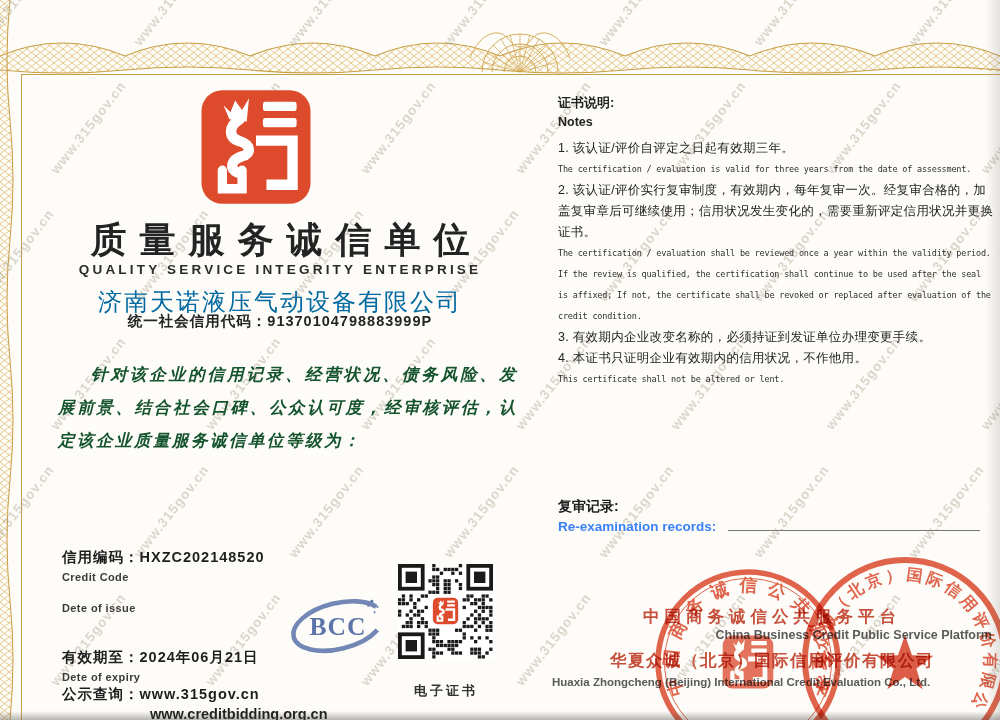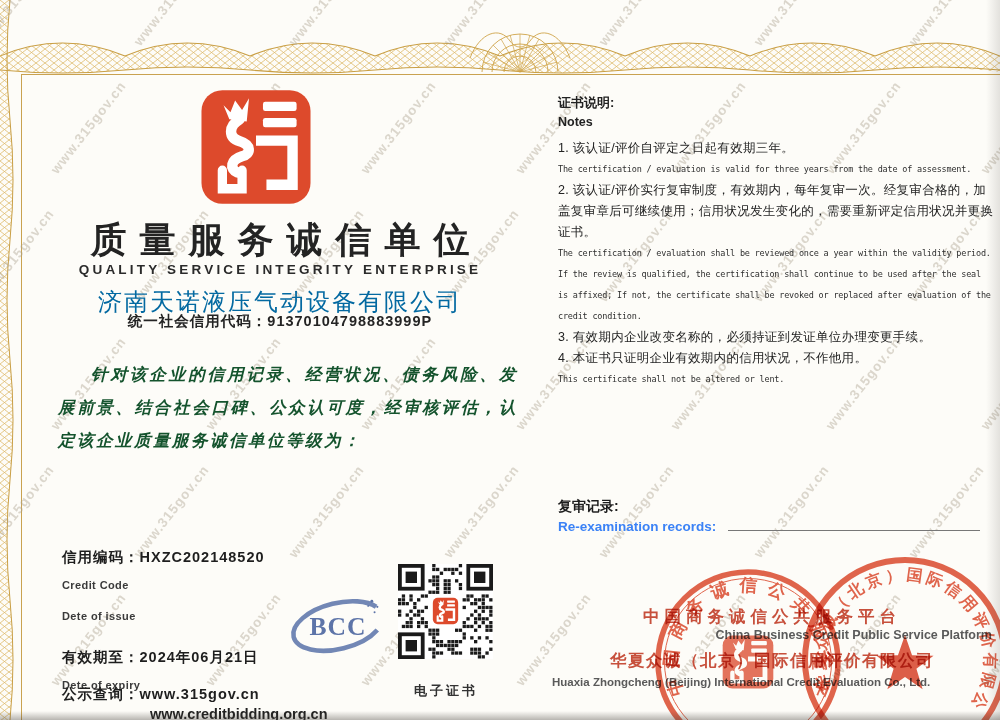--- a/index.html
+++ b/index.html
@@ -30,21 +30,21 @@
   .code-line{position:absolute;left:50px;top:312px;width:460px;text-align:center;z-index:2;
              font-weight:bold;font-size:14.5px;letter-spacing:1px;color:#242424;}
   .paragraph{position:absolute;left:58px;top:358px;width:460px;z-index:2;
              font-size:16.5px;font-weight:600;letter-spacing:2.5px;line-height:33px;
              text-indent:33px;text-align:justify;color:#14532d;font-style:italic;}
   .grade{position:absolute;left:50px;top:428px;width:460px;text-align:center;z-index:2;
          font-family:"Liberation Serif",serif;font-weight:bold;font-size:78px;
          letter-spacing:42px;padding-left:42px;box-sizing:border-box;color:#e0442a;}
   .info-row{position:absolute;left:62px;z-index:2;}
   .row-main{font-weight:bold;font-size:14.5px;letter-spacing:1px;color:#1e1e1e;}
-  .row-en{font-weight:bold;font-size:11px;letter-spacing:.4px;color:#3a3a3a;margin-top:12px;}
+  .row-en{font-weight:bold;font-size:11px;letter-spacing:.4px;color:#3a3a3a;margin-top:4px;}
   .url2{position:absolute;left:150px;top:706px;z-index:2;font-weight:bold;font-size:14.5px;color:#1e1e1e;}
   .bcc-svg{position:absolute;left:286px;top:594px;width:104px;height:64px;z-index:2;}
   .bcc-caption{position:absolute;left:258px;top:682px;width:170px;text-align:center;z-index:2;
                font-weight:bold;font-size:13px;letter-spacing:4px;color:#333;}
   .qr-svg{position:absolute;left:398px;top:564px;width:95px;height:95px;z-index:2;}
   .qr-caption{position:absolute;left:394px;top:682px;width:104px;text-align:center;z-index:2;
               font-weight:bold;font-size:13px;letter-spacing:3px;color:#333;}
   
   .notes-head{position:absolute;left:558px;top:94px;z-index:2;font-weight:bold;font-size:13px;color:#222;}
   .notes-head-en{position:absolute;left:558px;top:115px;z-index:2;font-weight:bold;font-size:12.5px;color:#222;}

